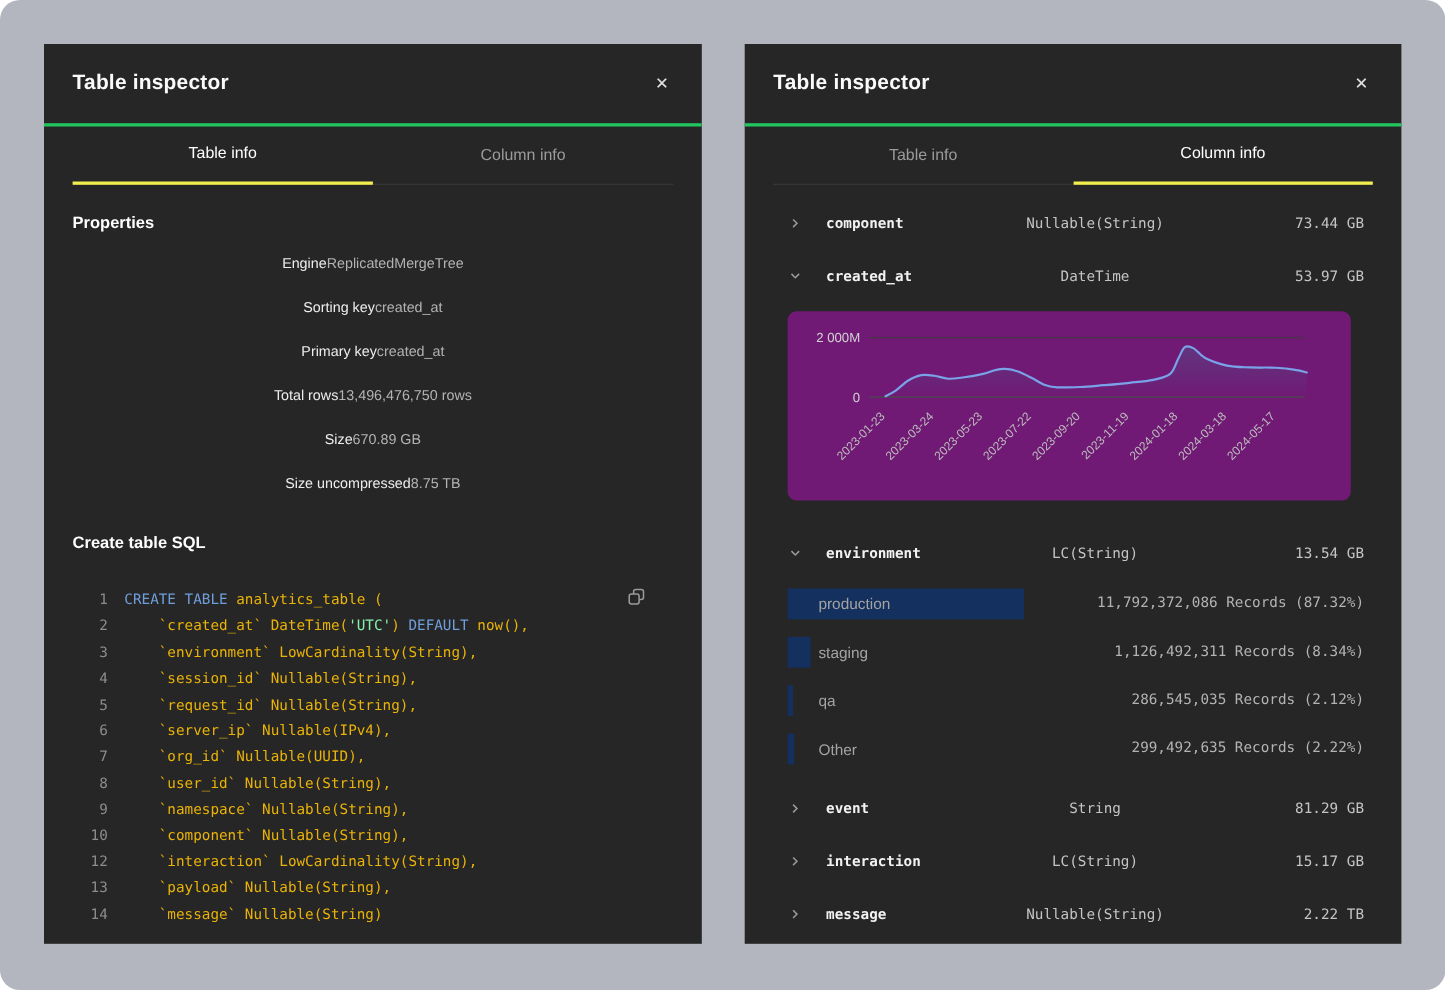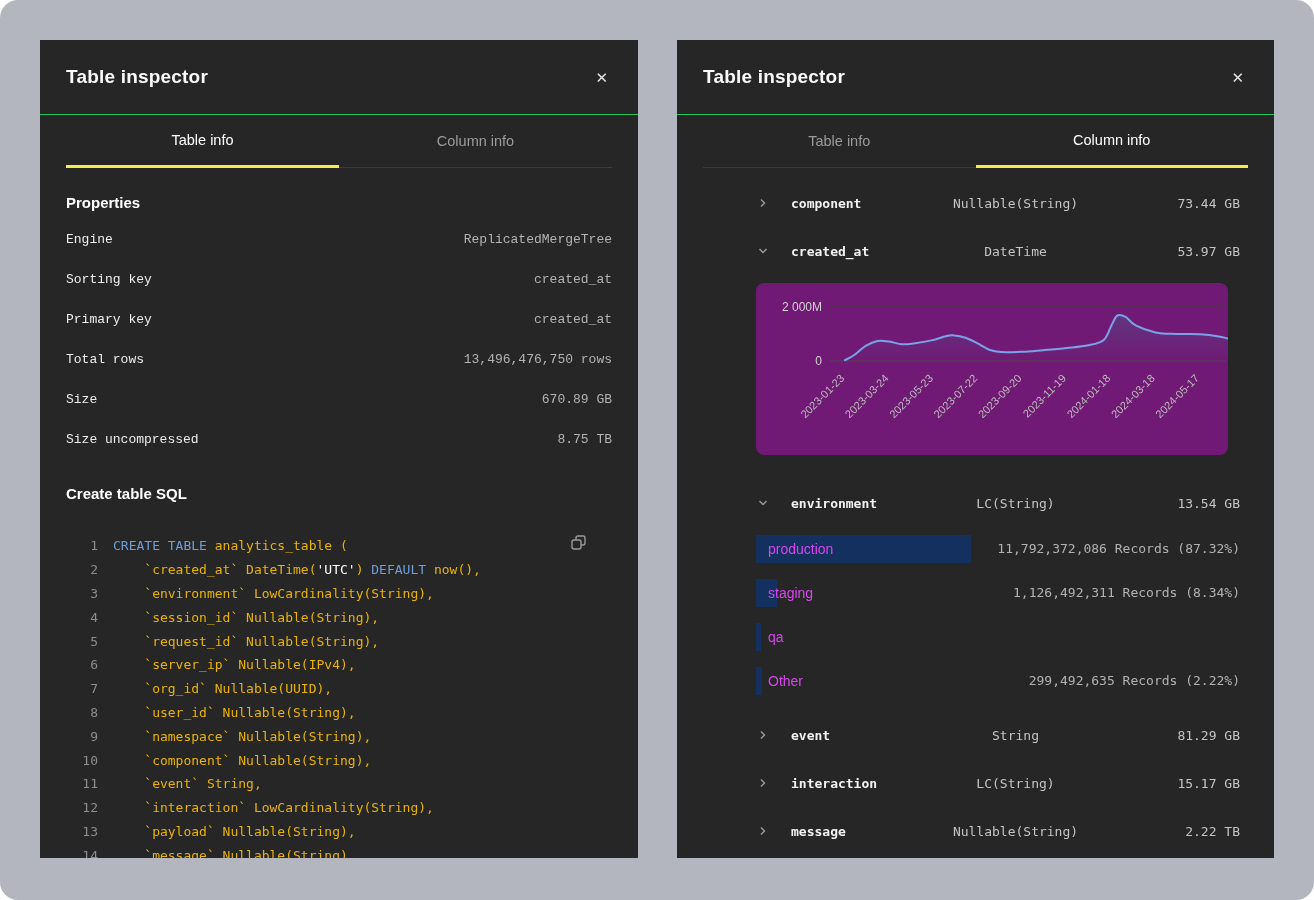--- a/index.html
+++ b/index.html
@@ -1,51 +1,51 @@
 <!DOCTYPE html>
 <html><head>
 <meta charset="utf-8">
 <style>
   html,body{margin:0;padding:0;background:#ffffff;}
   body{font-family:"Liberation Sans",sans-serif;}
   .canvas{position:relative;width:1314px;height:900px;background:#b3b6bf;border-radius:18px;overflow:hidden;}
   .panel{position:absolute;top:40px;height:818px;background:#262626;overflow:hidden;color:#e8e8e8;}
   .panel-left{left:40px;width:598px;}
   .panel-right{left:677px;width:597px;}
-  .panel-header{height:75px;display:flex;align-items:center;justify-content:space-between;padding:0 26px;border-bottom:1px solid #22c55e;box-sizing:border-box;}
+  .panel-header{height:75px;display:flex;align-items:center;justify-content:space-between;padding:0 26px;border-bottom:3px solid #22c55e;box-sizing:border-box;}
   .panel-title{font-size:19px;font-weight:bold;color:#fafafa;letter-spacing:.2px;}
   .close-btn{background:none;border:none;color:#e3e3e3;font-size:15px;cursor:pointer;padding:4px;line-height:1;}
   .tabs{display:flex;height:53px;margin:0 26px;}
   .tab{flex:1;display:flex;align-items:center;justify-content:center;font-size:14.5px;color:#9b9b9b;border-bottom:1px solid #3b3b3b;cursor:pointer;box-sizing:border-box;}
   .tab.active{color:#ffffff;border-bottom:3px solid #f3ee4f;}
   .panel-body{padding:0 26px;}
   .section-heading{font-size:15px;font-weight:bold;color:#ffffff;margin:26px 0 8px 0;}
-  .prop-row{display:flex;justify-content:space-between;align-items:center;height:40px;font-family:Liberation Mono, monospace;font-size:13px;}
+  .prop-row{display:flex;justify-content:center;align-items:center;height:40px;font-family:Liberation Sans, sans-serif;font-size:13px;}
   .prop-label{color:#ededed;}
   .prop-value{color:#b3b3b3;}
   .sql-section{position:relative;margin-top:20px;}
   .sql-code{margin-top:32px;position:relative;}
   .copy-btn{position:absolute;right:25px;top:0;background:none;border:none;padding:0;cursor:pointer;}
   .sql-line{display:flex;height:23.8px;align-items:center;font-family:"DejaVu Sans Mono","Liberation Mono",monospace;font-size:13px;}
   .ln{width:32px;text-align:right;color:#8d8d8d;margin-right:15px;flex:none;}
   .code{white-space:pre;}
   .kw{color:#6f9edb;}
-  .str{color:#ffffff;}
+  .str{color:#86efac;}
   .pl{color:#eab308;}
-  .col-body{padding-top:11px;padding-left:40px;}
+  .col-body{padding-top:11px;}
   .col-row{display:grid;grid-template-columns:34px 1fr 1fr 1fr;align-items:center;height:48px;padding:0 34px 0 40px;font-family:"DejaVu Sans Mono","Liberation Mono",monospace;font-size:13px;cursor:pointer;}
   .chev{display:flex;align-items:center;}
   .col-name{font-weight:bold;color:#f2f2f2;}
   .col-type{text-align:center;color:#c4c4c4;}
   .col-size{text-align:right;color:#c4c4c4;}
   .chart-card{margin:8px 46px 24px 39px;height:172px;background:#701a75;border-radius:8px;overflow:hidden;}
   .values-group{margin-bottom:8px;}
   .val-row{position:relative;height:44px;margin:0 34px 0 39px;}
   .val-bar{position:absolute;left:0;top:8px;height:28px;background:#13305e;}
-  .val-label{position:absolute;left:12px;top:0;line-height:44px;color:#d946ef;font-size:14px;font-family:"Liberation Sans",sans-serif;}
+  .val-label{position:absolute;left:28px;top:0;line-height:44px;color:#a3a3a3;font-size:14px;font-family:"Liberation Sans",sans-serif;}
   .val-records{position:absolute;right:0;top:0;line-height:44px;font-family:"DejaVu Sans Mono","Liberation Mono",monospace;font-size:13px;color:#b3b3b3;}
 </style>
 </head>
 <body>
 
 <div class="canvas">
 
   <div class="panel panel-left">
     <div class="panel-header">
       <div class="panel-title">Table inspector</div>
@@ -125,24 +125,20 @@
     <span class="ln">8</span>
     <span class="code"><span class="pl">    `user_id` Nullable(String),</span></span>
   </div>
               <div class="sql-line">
     <span class="ln">9</span>
     <span class="code"><span class="pl">    `namespace` Nullable(String),</span></span>
   </div>
               <div class="sql-line">
     <span class="ln">10</span>
     <span class="code"><span class="pl">    `component` Nullable(String),</span></span>
-  </div>
-              <div class="sql-line">
-    <span class="ln">11</span>
-    <span class="code"><span class="pl">    `event` String,</span></span>
   </div>
               <div class="sql-line">
     <span class="ln">12</span>
     <span class="code"><span class="pl">    `interaction` LowCardinality(String),</span></span>
   </div>
               <div class="sql-line">
     <span class="ln">13</span>
     <span class="code"><span class="pl">    `payload` Nullable(String),</span></span>
   </div>
               <div class="sql-line">
@@ -227,20 +223,21 @@
     <span class="val-records">11,792,372,086 Records (87.32%)</span>
   </div>
           <div class="val-row">
     <div class="val-bar" style="width: 20.5px; background: rgb(19, 48, 94);"></div>
     <span class="val-label">staging</span>
     <span class="val-records">1,126,492,311 Records (8.34%)</span>
   </div>
           <div class="val-row">
     <div class="val-bar" style="width: 5.2px; background: rgb(19, 48, 94);"></div>
     <span class="val-label">qa</span>
+    <span class="val-records">286,545,035 Records (2.12%)</span>
   </div>
           <div class="val-row">
     <div class="val-bar" style="width: 5.5px; background: rgb(19, 48, 94);"></div>
     <span class="val-label">Other</span>
     <span class="val-records">299,492,635 Records (2.22%)</span>
   </div>
         </div>
         <div class="col-row">
     <span class="chev">
             <svg width="12" height="12" viewBox="0 0 12 12">

